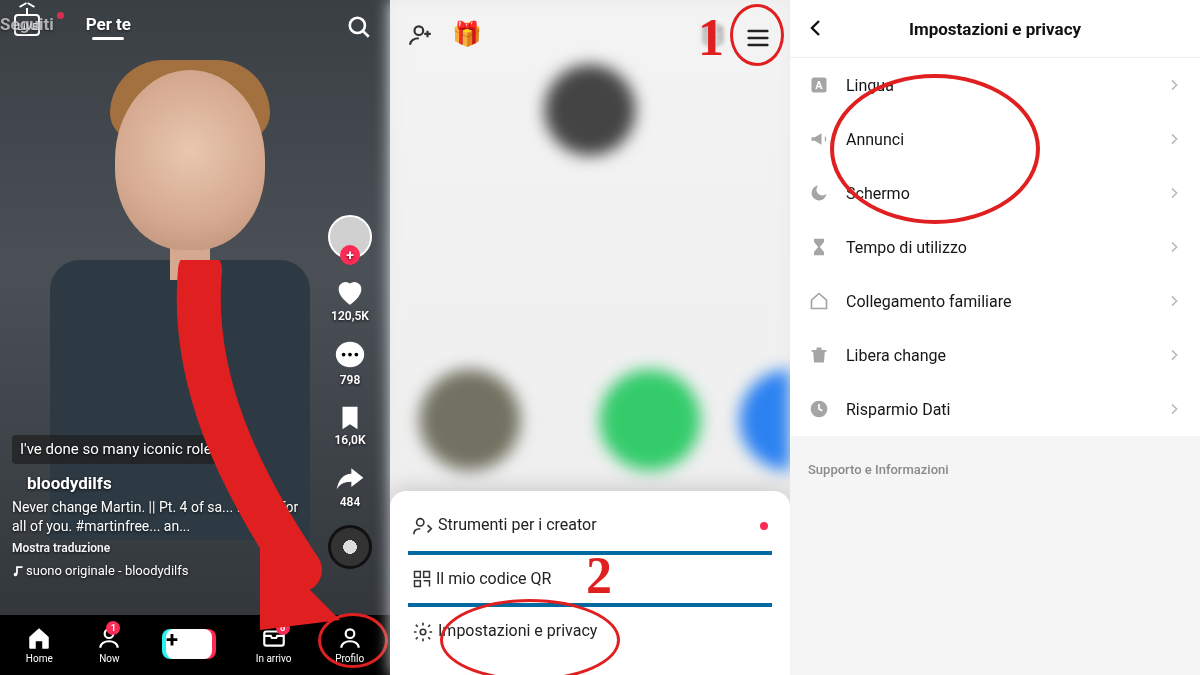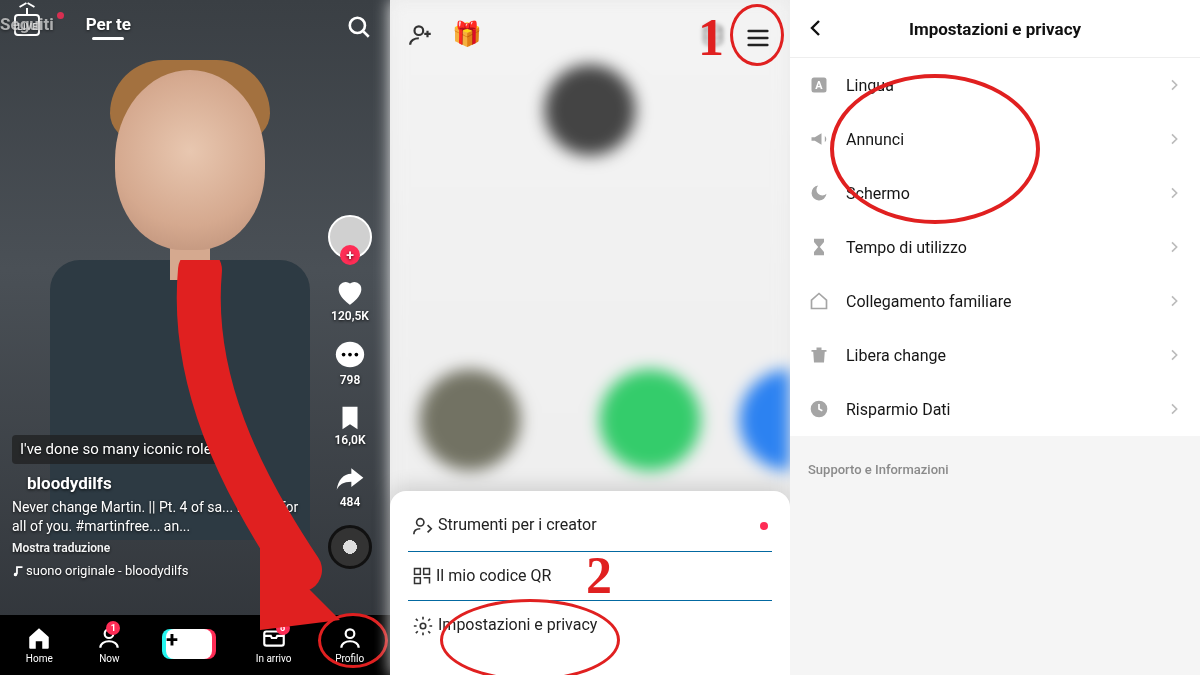--- a/index.html
+++ b/index.html
@@ -151,21 +151,21 @@
   .sheet {
     position:absolute; left:0; right:0; bottom:0; height:184px;
     background:#fff; border-radius:16px 16px 0 0;
     box-shadow:0 -4px 20px rgba(0,0,0,.15);
     padding:10px 0;
   }
   .sheet-row {
     display:flex; gap:4px;
     padding:14px 22px; font-size:16px; color:#222; position:relative;
   }
-  .sheet-row + .sheet-row { border-top:1px solid #0369a1; margin:0 18px; padding-left:4px; padding-right:4px; }
+  .sheet-row + .sheet-row { border-top:4px solid #0369a1; margin:0 18px; padding-left:4px; padding-right:4px; }
   .red-dot {
     position:absolute; right:22px; top:50%; transform:translateY(-50%);
     width:8px; height:8px; background:#fe2c55; border-radius:50%;
   }
   .num-ann {
     position:absolute; color:#e02020; font-size:52px; font-weight:800;
     pointer-events:none; font-family:Georgia,serif;
   }
   
   .p3 { width: 410px; background:#f5f5f5; }

